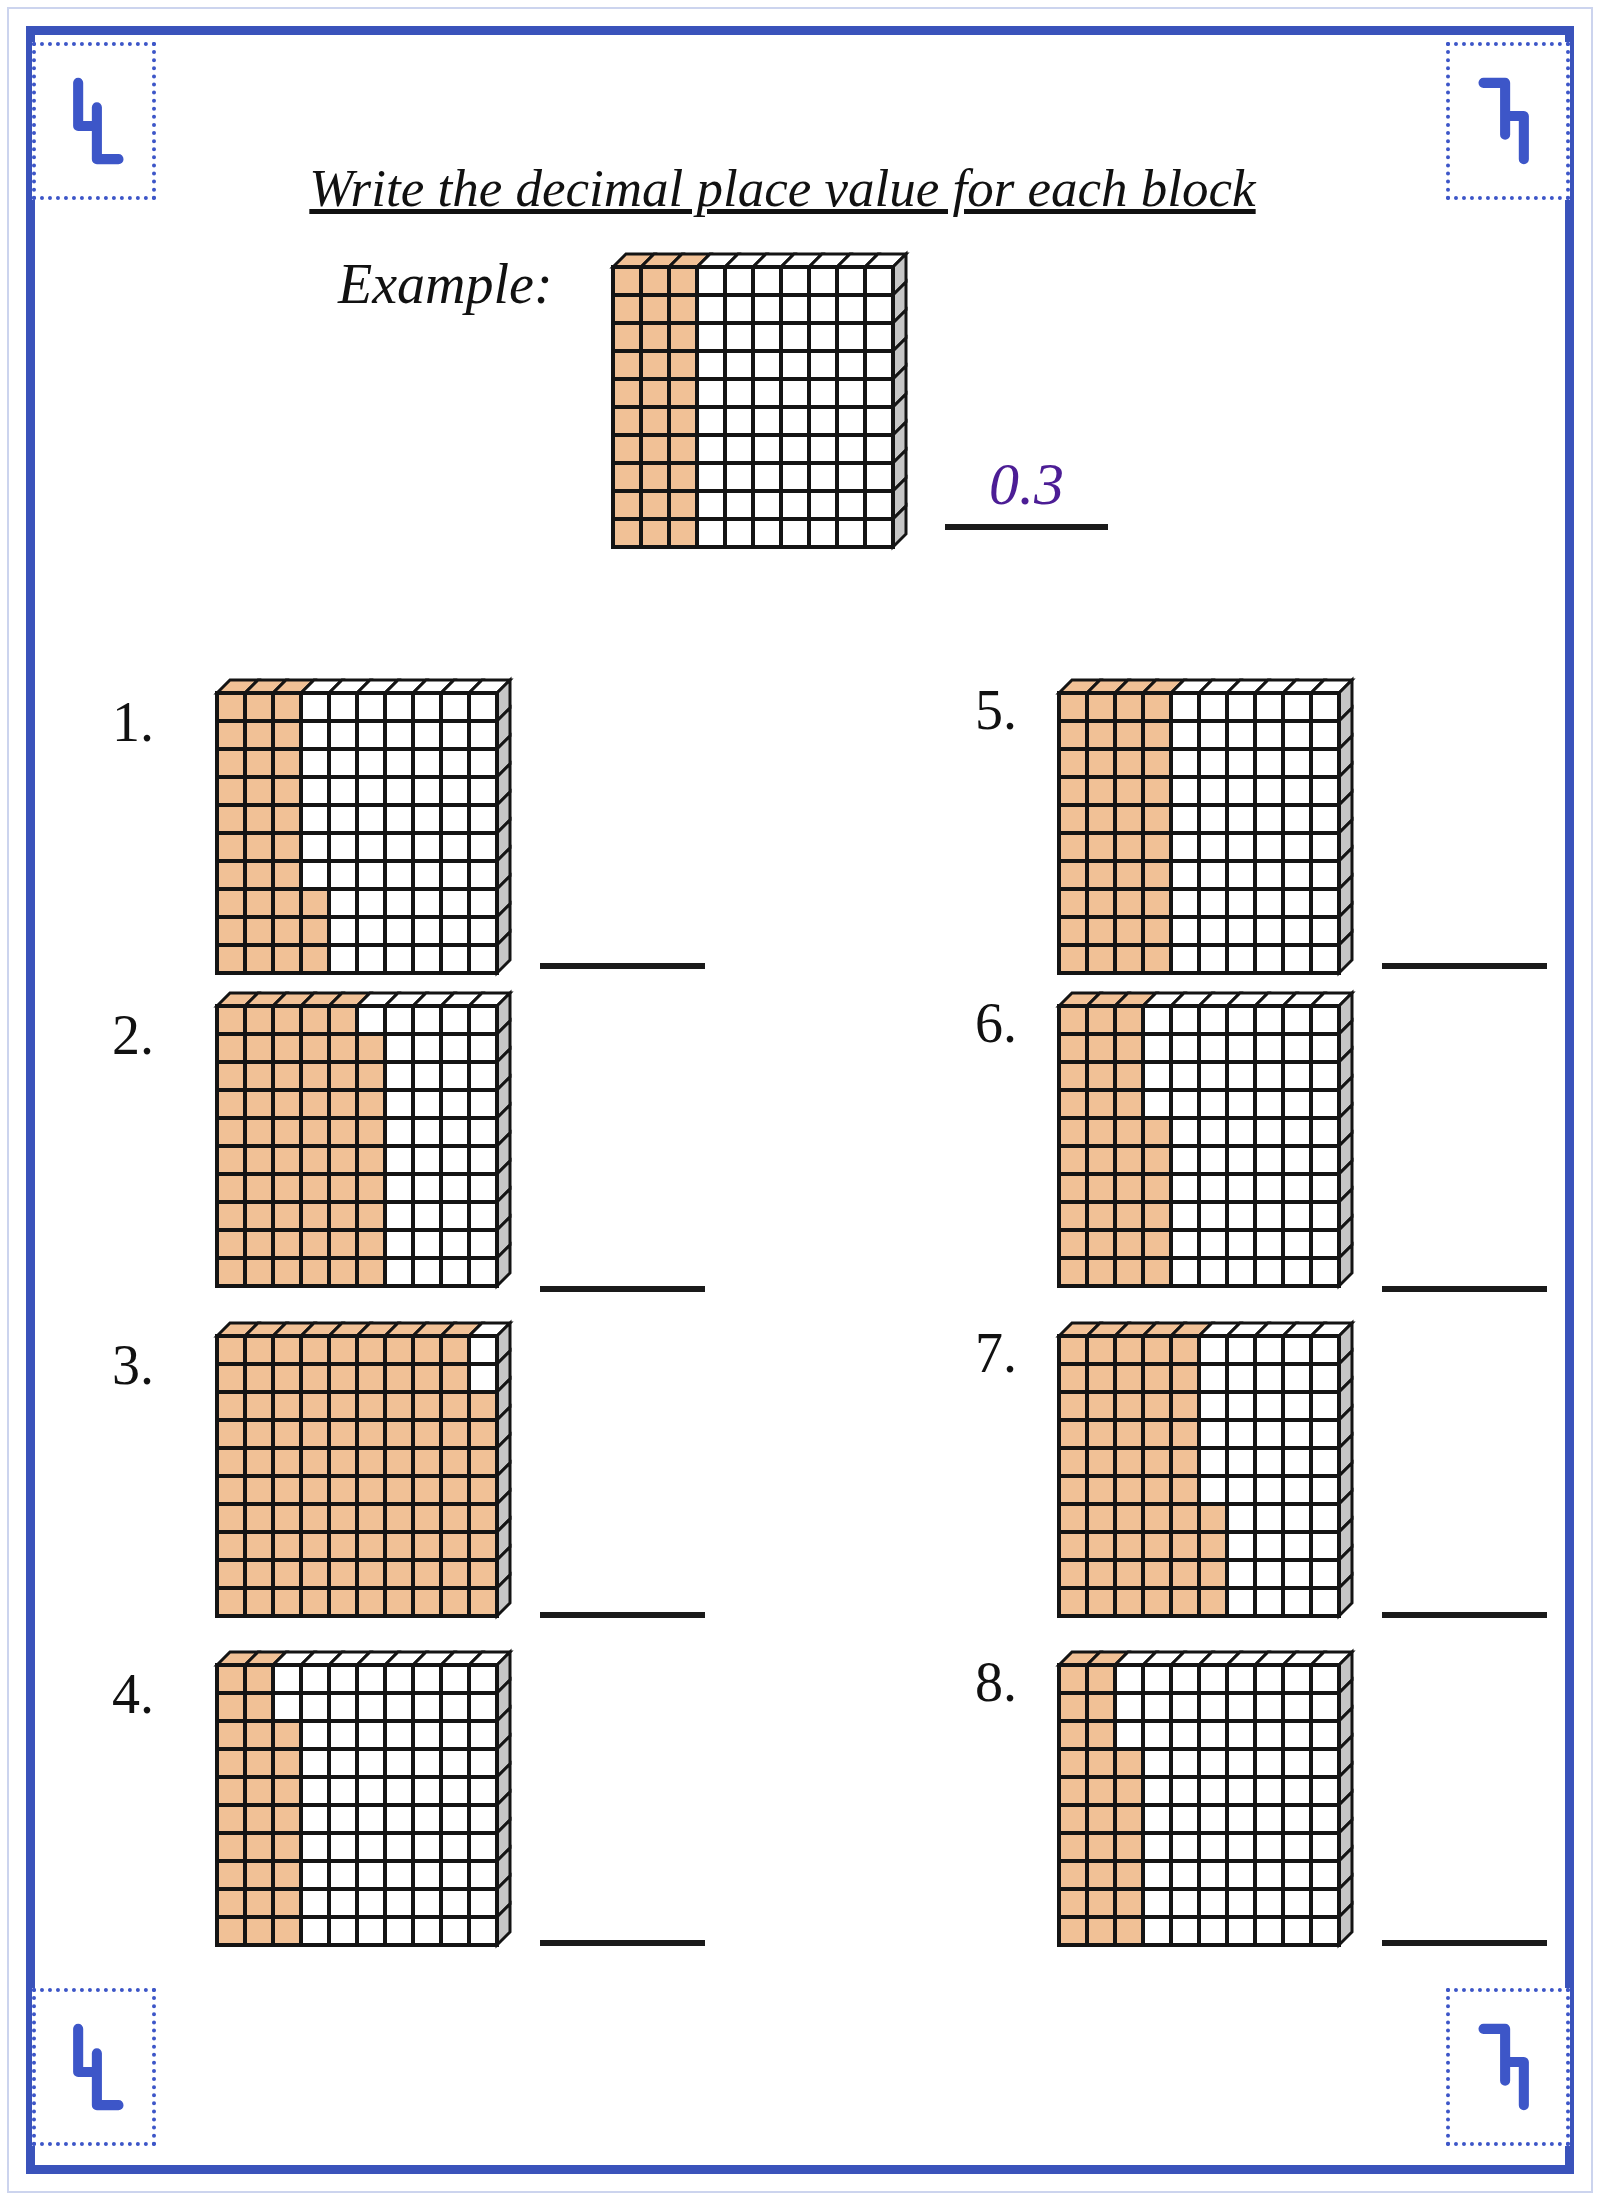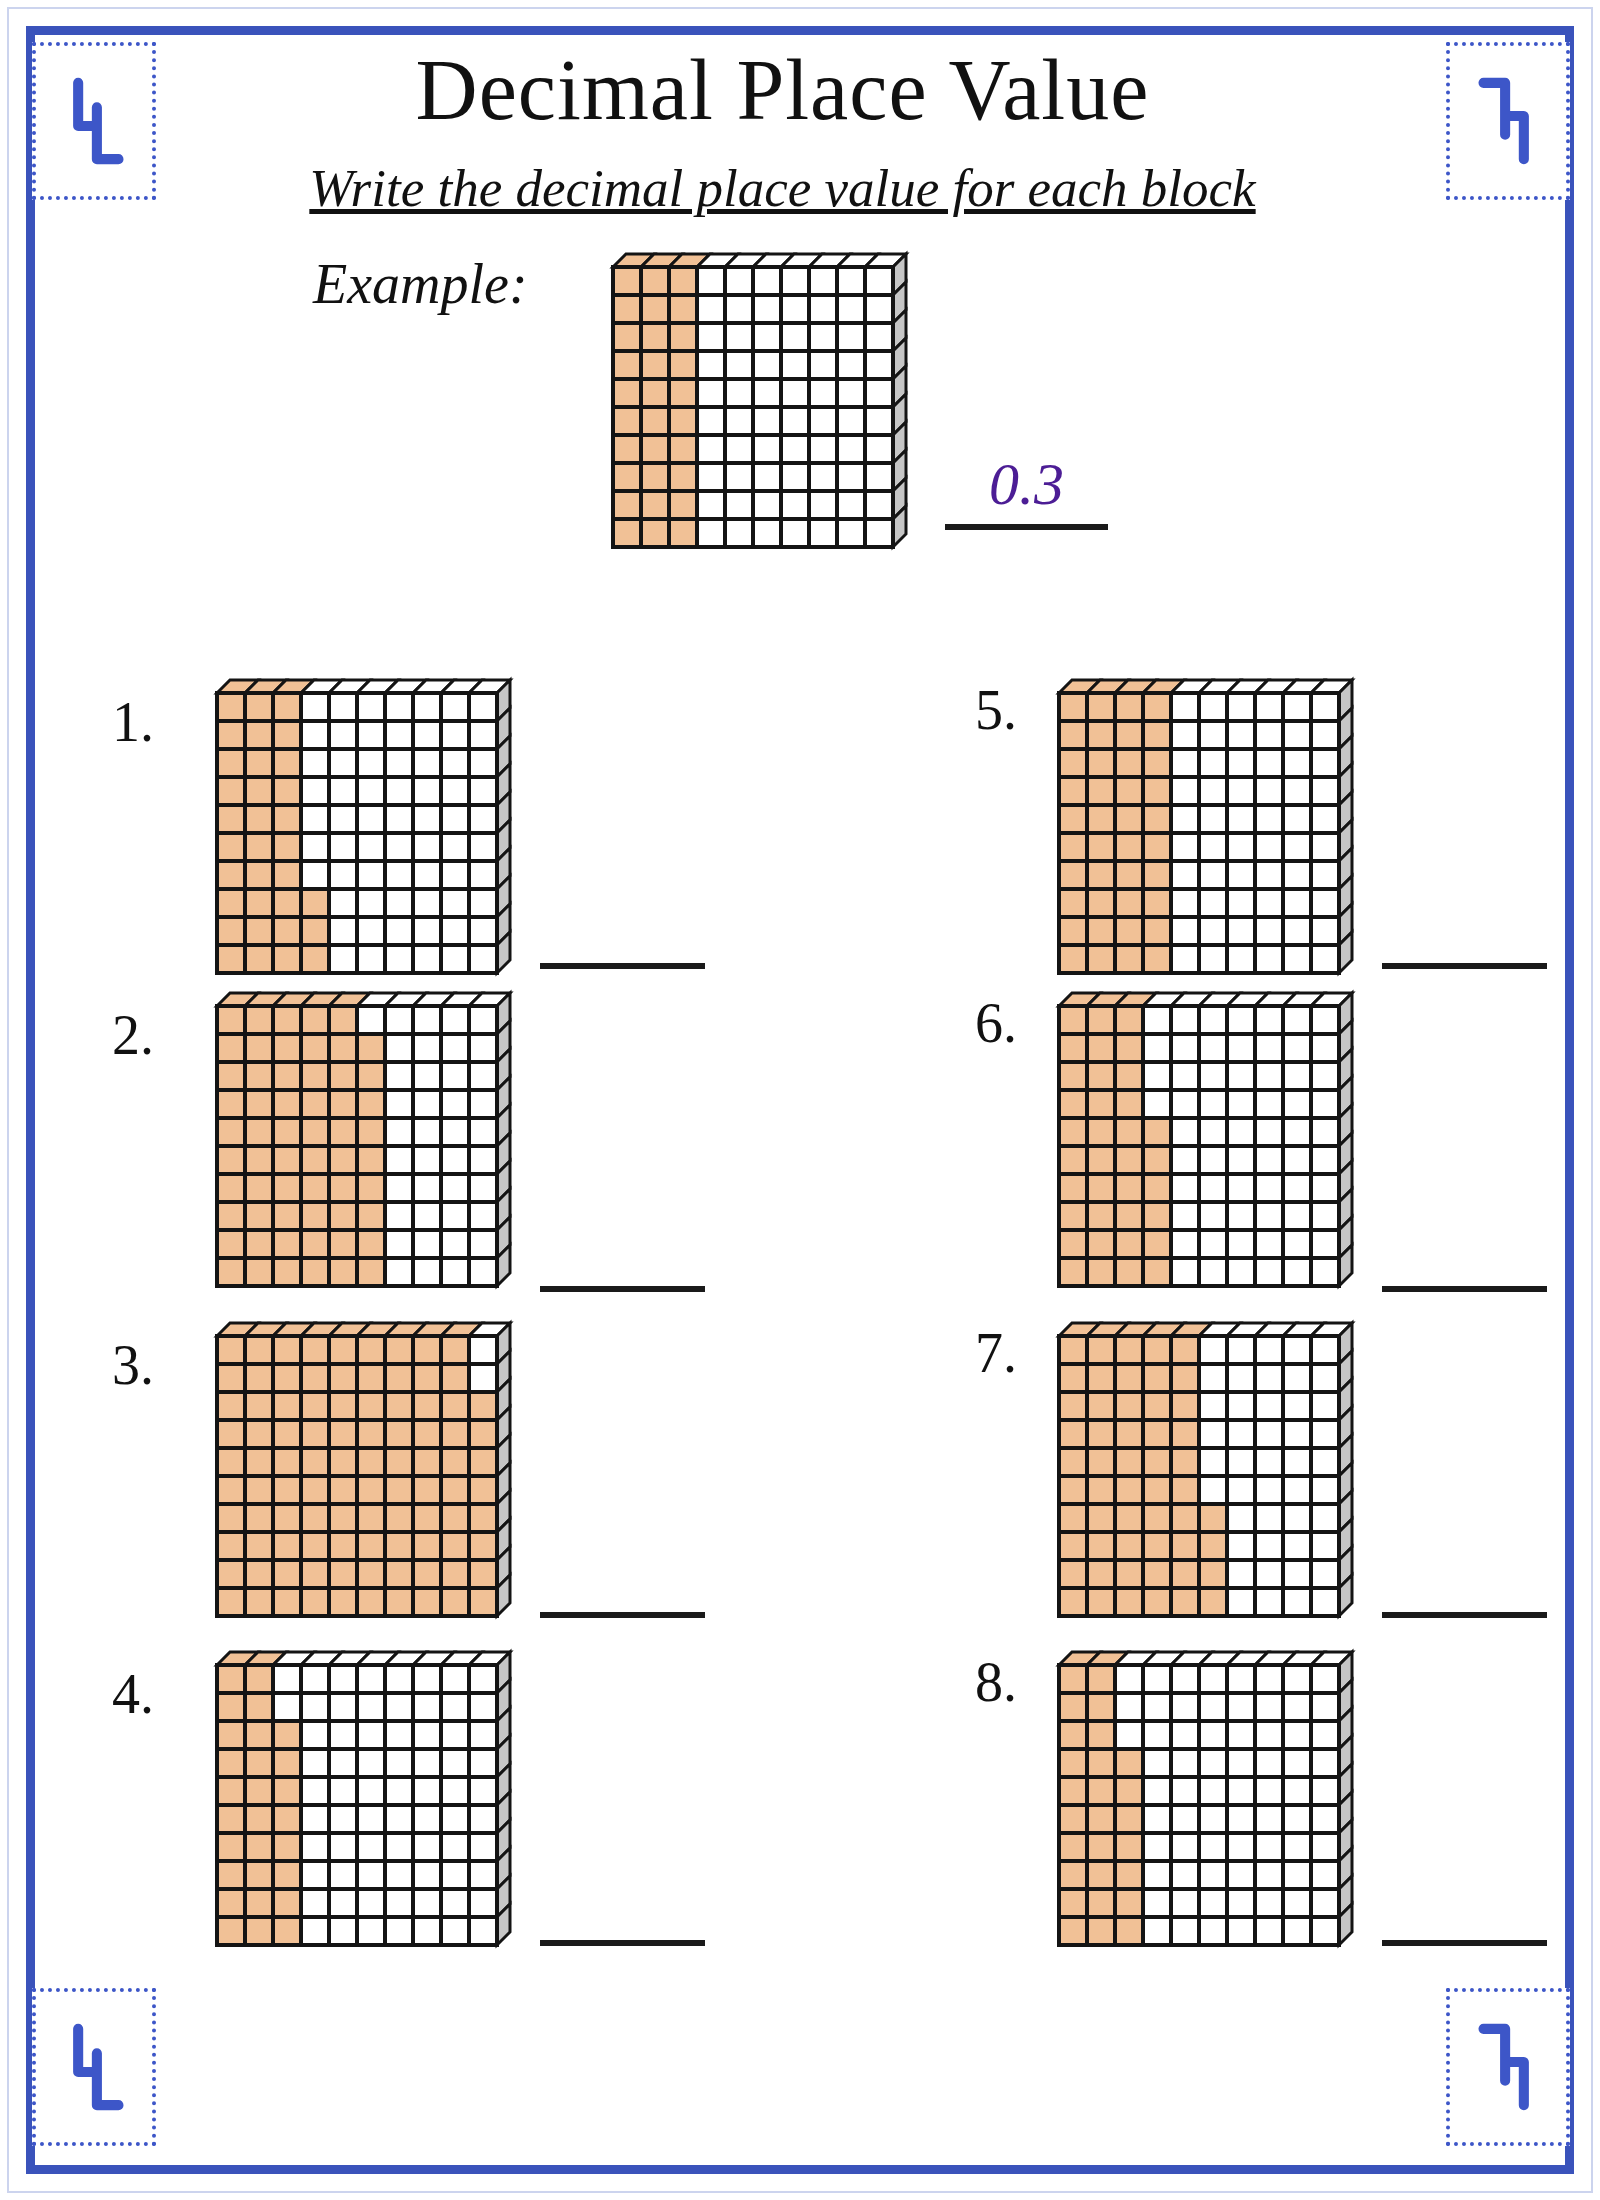--- a/index.html
+++ b/index.html
@@ -13,21 +13,21 @@
          border:4px dotted #3d56c8;display:flex;align-items:center;justify-content:center;z-index:3;}
   .stamp-tl{left:32px;top:42px;}
   .stamp-tr{left:1446px;top:42px;}
   .stamp-bl{left:32px;top:1988px;}
   .stamp-br{left:1446px;top:1988px;}
   
   .title{position:absolute;left:0;top:40px;width:1565px;text-align:center;
          font-size:86px;letter-spacing:1px;}
   .subtitle{position:absolute;left:0;top:158px;width:1565px;text-align:center;
          font-size:53px;font-style:italic;text-decoration:underline;}
-  .example-label{position:absolute;left:313px;top:252px;font-size:56px;font-style:italic;}
+  .example-label{position:absolute;left:338px;top:252px;font-size:56px;font-style:italic;}
   
   .block{position:absolute;width:320px;height:316px;}
   .blk-example{left:609px;top:235px;}
   .blk-p1{left:213px;top:661px;}  .blk-p5{left:1055px;top:661px;}
   .blk-p2{left:213px;top:974px;}  .blk-p6{left:1055px;top:974px;}
   .blk-p3{left:213px;top:1304px;} .blk-p7{left:1055px;top:1304px;}
   .blk-p4{left:213px;top:1633px;} .blk-p8{left:1055px;top:1633px;}
   
   .pnum{position:absolute;font-size:56px;}
   .n1{left:112px;top:690px;}  .n5{left:975px;top:678px;}
@@ -77,21 +77,20 @@
     </svg>
   </div>
   <div class="stamp stamp-br">
     <svg class="glyph" viewBox="0 0 100 130">
       <g transform="rotate(180 50 65)">
         <path d="M28 12 V72 H54 M54 46 V118 H84" fill="none" stroke="#3d56c8" stroke-width="14" stroke-linecap="round" stroke-linejoin="round"></path>
       </g>
     </svg>
   </div>
 
-  <div class="title">Decimal Place Value</div>
   <div class="subtitle">Write the decimal place value for each block</div>
 
   <div class="example-label">Example:</div>
   <div class="block blk-example"><svg viewBox="0 0 320 316" width="320" height="316">
         <polygon points="4,32 17,19 45,19 32,32" fill="#f1c196" stroke="#141414" stroke-width="3" stroke-linejoin="miter"></polygon>
         <polygon points="32,32 45,19 73,19 60,32" fill="#f1c196" stroke="#141414" stroke-width="3" stroke-linejoin="miter"></polygon>
         <polygon points="60,32 73,19 101,19 88,32" fill="#f1c196" stroke="#141414" stroke-width="3" stroke-linejoin="miter"></polygon>
         <polygon points="88,32 101,19 129,19 116,32" fill="#ffffff" stroke="#141414" stroke-width="3" stroke-linejoin="miter"></polygon>
         <polygon points="116,32 129,19 157,19 144,32" fill="#ffffff" stroke="#141414" stroke-width="3" stroke-linejoin="miter"></polygon>
         <polygon points="144,32 157,19 185,19 172,32" fill="#ffffff" stroke="#141414" stroke-width="3" stroke-linejoin="miter"></polygon>

